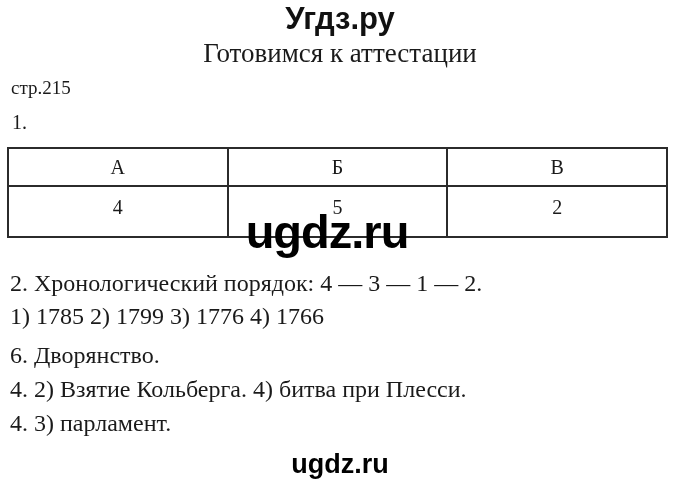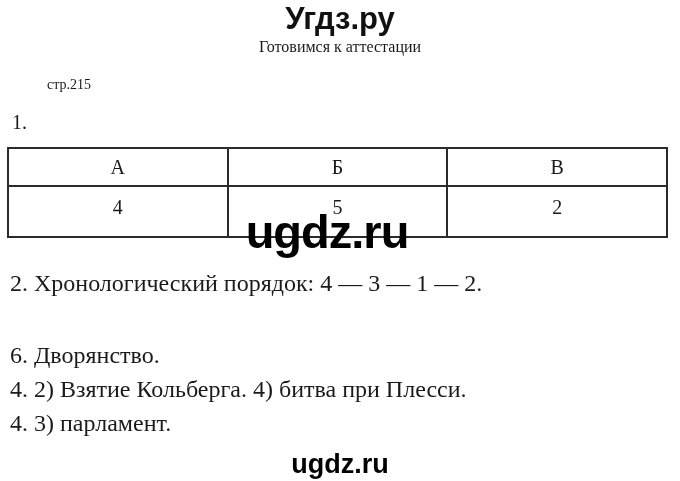--- a/index.html
+++ b/index.html
@@ -26,23 +26,23 @@
     font-family: "Liberation Sans", "DejaVu Sans", sans-serif;
     font-weight: bold;
     font-size: 31px;
     color: #111111;
   }
   .section-title {
     top: 38px;
     left: 0;
     width: 100%;
     text-align: center;
-    font-size: 16px;
+    font-size: 27px;
   }
-  .page-ref { top: 77px; left: 11px; font-size: 14px; margin-left: 36px; }
+  .page-ref { top: 77px; left: 11px; font-size: 19px; }
   .task-number { top: 111px; left: 12px; font-size: 20px; }
 
   table.answers-table {
     position: absolute;
     top: 147px;
     left: 7px;
     width: 661px;
     border-collapse: collapse;
     table-layout: fixed;
     font-size: 20px;
@@ -115,20 +115,21 @@
         <td>5</td>
         <td>2</td>
       </tr>
     </tbody>
   </table>
 
   <div class="abs watermark-large">ugdz.ru</div>
 
   <div class="abs answer-line l0">2. Хронологический порядок: 4 — 3 — 1 — 2.</div>
 
+  <div class="abs answer-line l1">1) 1785 2) 1799 3) 1776 4) 1766</div>
 
   <div class="abs answer-line l2">6. Дворянство.</div>
 
   <div class="abs answer-line l3">4. 2) Взятие Кольберга. 4) битва при Плесси.</div>
 
   <div class="abs answer-line l4">4. 3) парламент.</div>
 
   <div class="abs watermark-small">ugdz.ru</div>
 
 </div>

